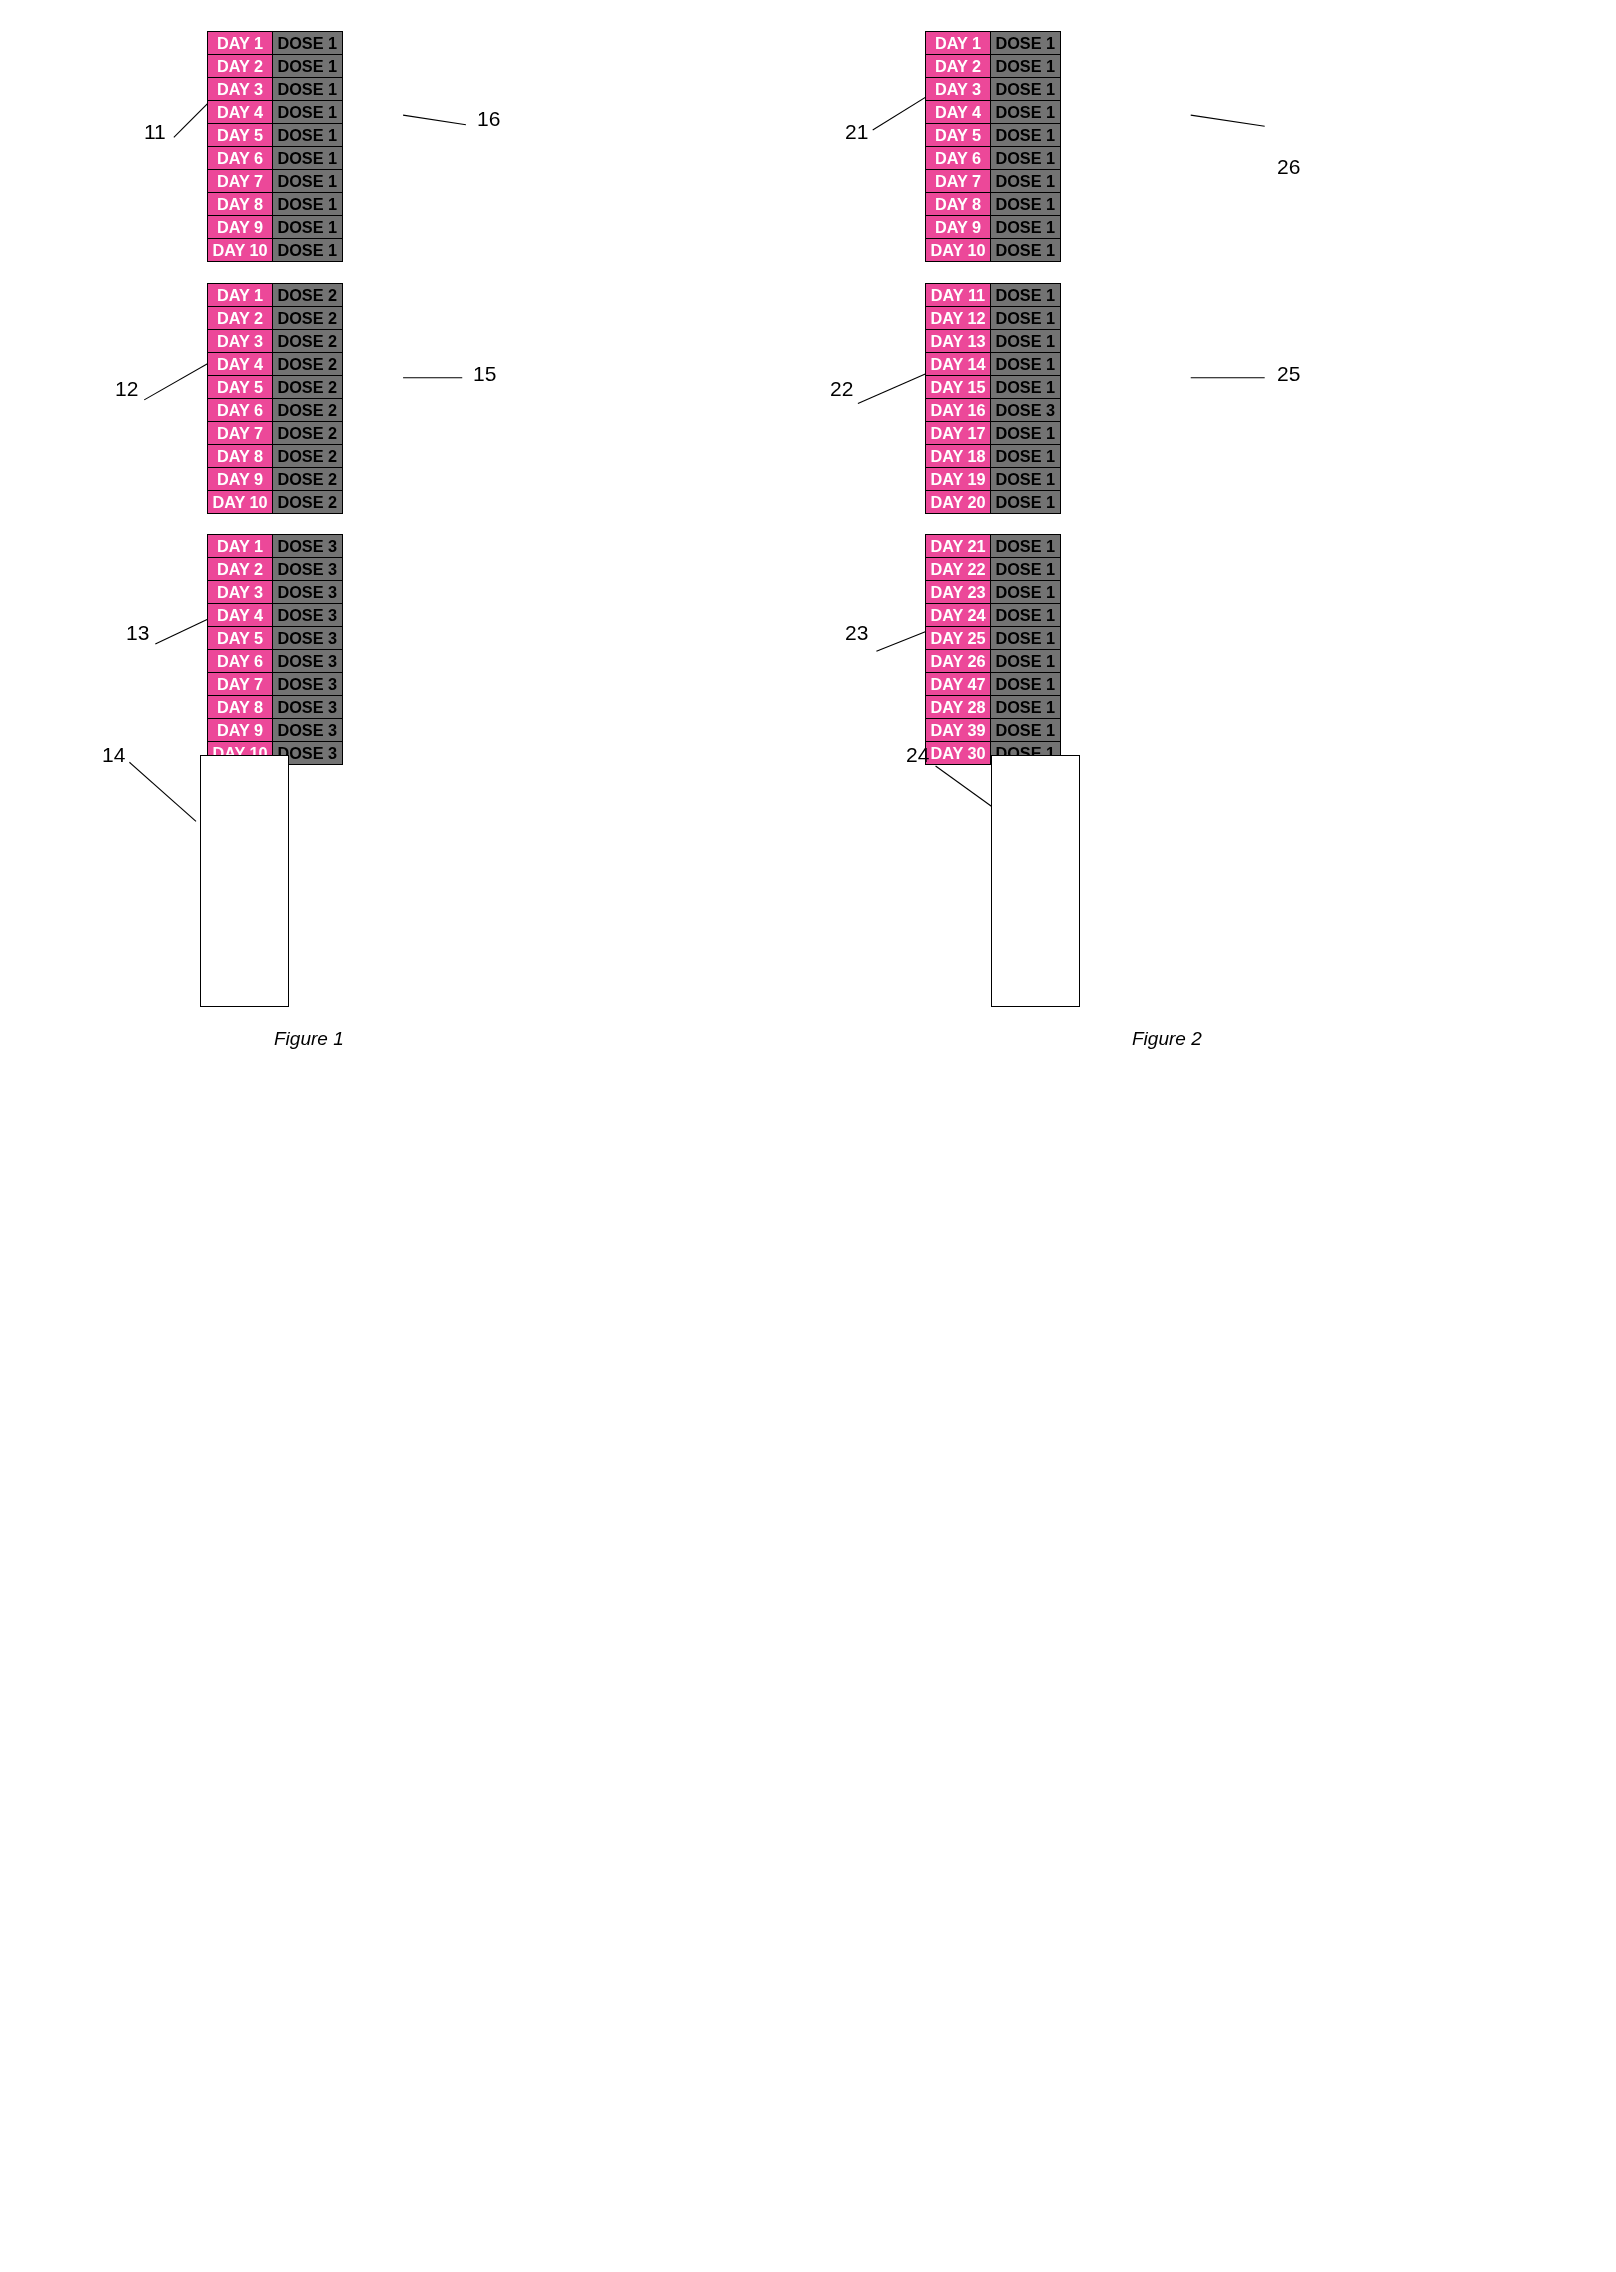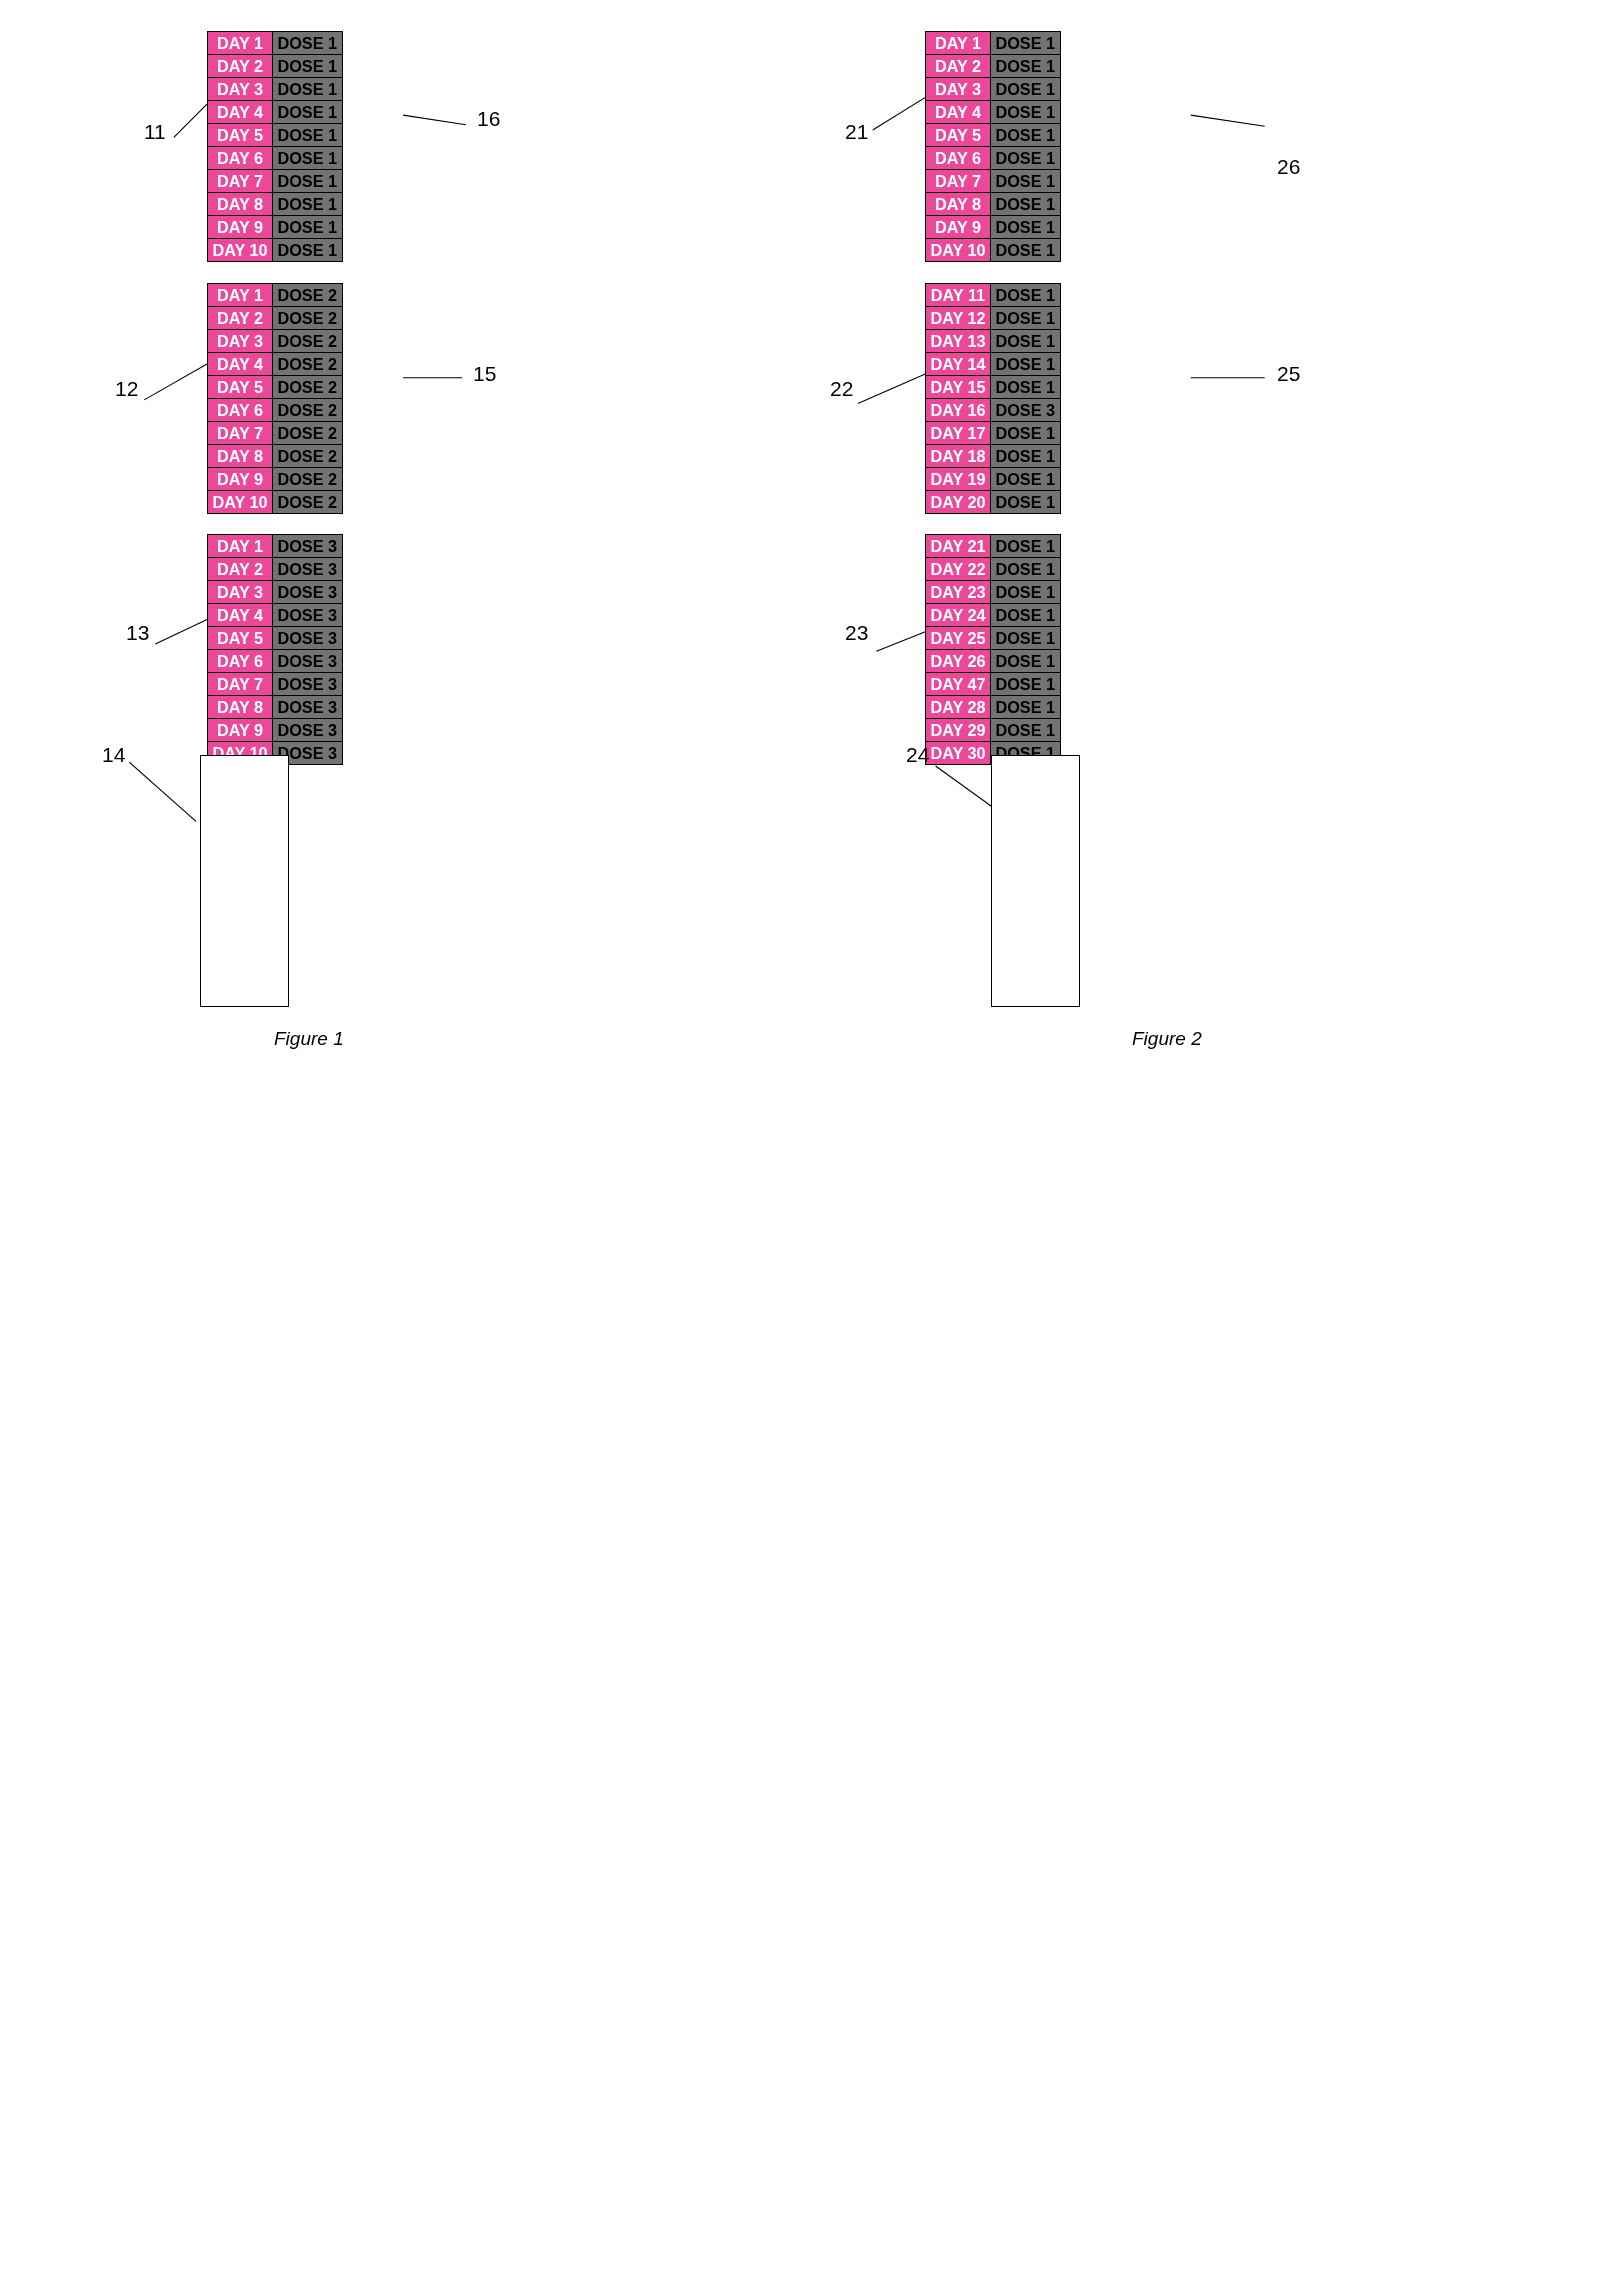--- a/index.html
+++ b/index.html
@@ -369,21 +369,21 @@
         </tr>
         <tr>
           <td class="day-cell">DAY 47</td>
           <td class="dose-cell">DOSE 1</td>
         </tr>
         <tr>
           <td class="day-cell">DAY 28</td>
           <td class="dose-cell">DOSE 1</td>
         </tr>
         <tr>
-          <td class="day-cell">DAY 29</td>
+          <td class="day-cell">DAY 39</td>
           <td class="dose-cell">DOSE 1</td>
         </tr>
         <tr>
           <td class="day-cell">DAY 30</td>
           <td class="dose-cell">DOSE 1</td>
         </tr>
       </tbody>
   </table>
 
   <div class="tall-box" style="top: 755px; left: 991px; width: 89px; height: 252px;"></div>

